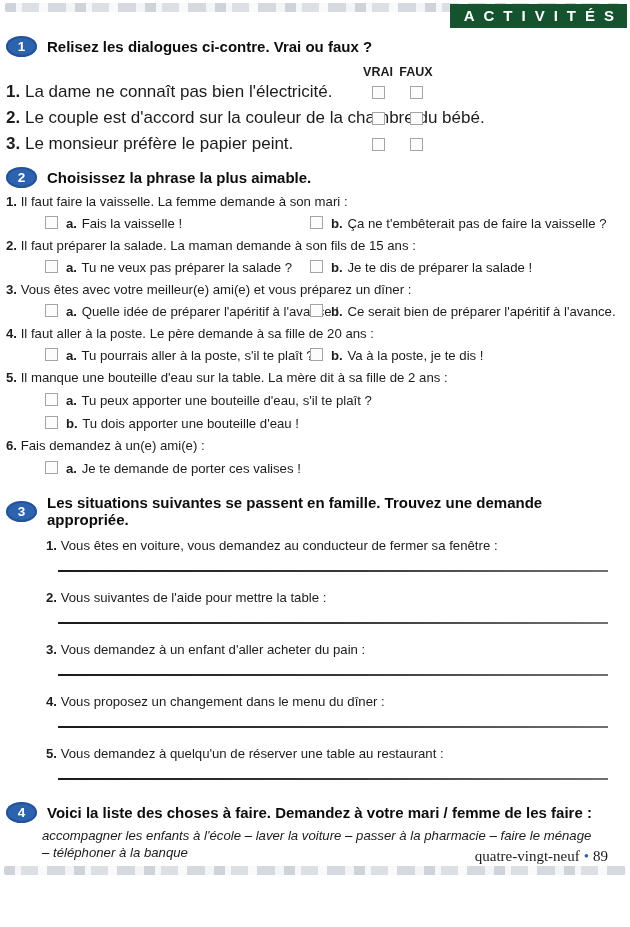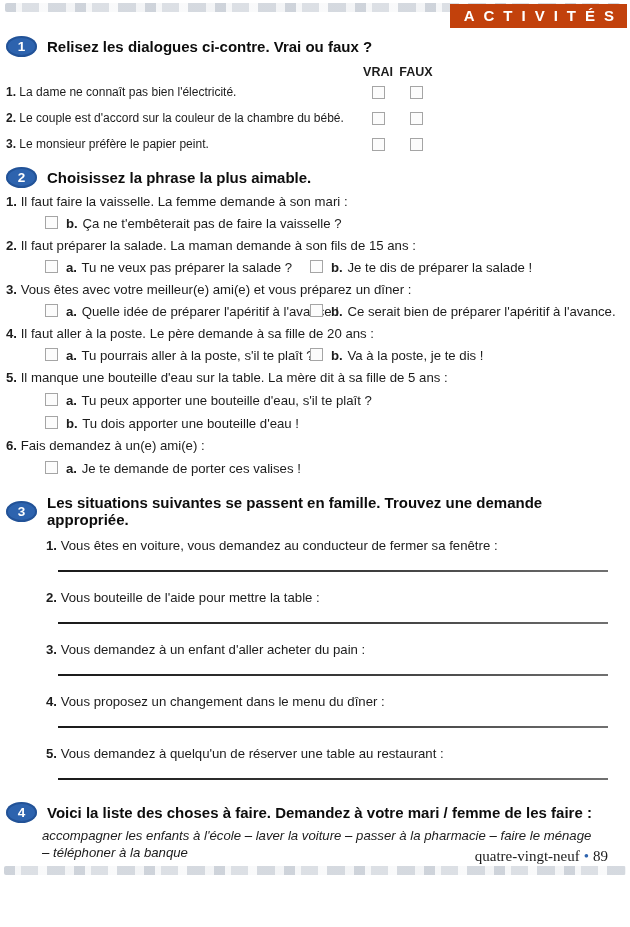--- a/index.html
+++ b/index.html
@@ -10,38 +10,38 @@
   .noise{
     position:absolute;height:9px;border-radius:2px;
     background:repeating-linear-gradient(90deg,
       rgba(139,151,168,.42) 0 11px, rgba(139,151,168,.08) 11px 17px,
       rgba(139,151,168,.30) 17px 34px, rgba(139,151,168,.05) 34px 43px,
       rgba(139,151,168,.36) 43px 61px, rgba(139,151,168,.10) 61px 70px);
   }
   .noise-top{top:3px;left:5px;right:10px;}
   .noise-bottom{top:866px;left:4px;right:4px;}
   .banner{
-    position:absolute;top:4px;right:3px;z-index:2;background:#c2410c;color:#fff;
+    position:absolute;top:4px;right:3px;z-index:2;background:#14532d;color:#fff;
     font-weight:bold;font-size:15px;letter-spacing:9px;padding:3px 4px 4px 14px;
   }
   .content{position:absolute;top:36px;left:6px;right:22px;}
   .ex-header{display:flex;align-items:center;gap:10px;}
   .badge{
     display:inline-flex;flex:0 0 auto;width:31px;height:21px;border-radius:50%;
     background:#2d63ae;color:#fff;font-weight:bold;font-size:13.5px;
     align-items:center;justify-content:center;
     box-shadow:inset 0 0 0 2px rgba(18,58,118,.4);
   }
   .ex-title{font-weight:bold;font-size:15px;color:#0d0d0d;}
   
   .vf-grid{display:grid;grid-template-columns:353px 38px 38px;}
   .vf-headrow{margin-top:4px;height:18px;align-items:end;}
   .vf-head{font-weight:bold;font-size:12.5px;text-align:center;}
   .vf-rows{grid-auto-rows:26px;align-items:center;}
-  .stmt{font-size:12px;white-space:nowrap;}
+  .stmt{font-size:17px;white-space:nowrap;}
   .cbcell{display:flex;align-items:center;justify-content:center;}
   .cb{display:inline-block;width:11px;height:11px;border:1.3px solid #a5a5a5;background:#fcfcfc;vertical-align:-1px;}
   
   .ex2{margin-top:10px;}
   .ex2-items{margin-top:3px;}
   .q{font-size:13.2px;line-height:22px;white-space:nowrap;}
   .q b,.stmt b,.q3 b{font-weight:bold;}
   .opts2{display:grid;grid-template-columns:265px 1fr;padding-left:39px;line-height:22px;}
   .opts1{padding-left:39px;line-height:22px;}
   .opt{font-size:13.2px;white-space:nowrap;}
@@ -112,20 +112,21 @@
 
   <div class="ex-header ex2">
     <span class="badge">2</span>
     <span class="ex-title">Choisissez la phrase la plus aimable.</span>
   </div>
 
   <div class="ex2-items">
 
     <div class="q"><b>1.</b> <span>Il faut faire la vaisselle. La femme demande à son mari :</span></div>
     <div class="opts2">
+      <span class="opt"><span class="cb"></span><b class="ltr">a.</b> <span>Fais la vaisselle !</span></span>
       <span class="opt"><span class="cb"></span><b class="ltr">b.</b> <span>Ça ne t'embêterait pas de faire la vaisselle ?</span></span>
     </div>
 
     <div class="q"><b>2.</b> <span>Il faut préparer la salade. La maman demande à son fils de 15 ans :</span></div>
     <div class="opts2">
       <span class="opt"><span class="cb"></span><b class="ltr">a.</b> <span>Tu ne veux pas préparer la salade ?</span></span>
       <span class="opt"><span class="cb"></span><b class="ltr">b.</b> <span>Je te dis de préparer la salade !</span></span>
     </div>
 
     <div class="q"><b>3.</b> <span>Vous êtes avec votre meilleur(e) ami(e) et vous préparez un dîner :</span></div>
@@ -133,21 +134,21 @@
       <span class="opt"><span class="cb"></span><b class="ltr">a.</b> <span>Quelle idée de préparer l'apéritif à l'avance !</span></span>
       <span class="opt"><span class="cb"></span><b class="ltr">b.</b> <span>Ce serait bien de préparer l'apéritif à l'avance.</span></span>
     </div>
 
     <div class="q"><b>4.</b> <span>Il faut aller à la poste. Le père demande à sa fille de 20 ans :</span></div>
     <div class="opts2">
       <span class="opt"><span class="cb"></span><b class="ltr">a.</b> <span>Tu pourrais aller à la poste, s'il te plaît ?</span></span>
       <span class="opt"><span class="cb"></span><b class="ltr">b.</b> <span>Va à la poste, je te dis !</span></span>
     </div>
 
-    <div class="q"><b>5.</b> <span>Il manque une bouteille d'eau sur la table. La mère dit à sa fille de 5 ans :</span></div>
+    <div class="q"><b>5.</b> <span>Il manque une bouteille d'eau sur la table. La mère dit à sa fille de 2 ans :</span></div>
     <div class="opts1">
       <span class="opt"><span class="cb"></span><b class="ltr">a.</b> <span>Tu peux apporter une bouteille d'eau, s'il te plaît ?</span></span>
     </div>
     <div class="opts1">
       <span class="opt"><span class="cb"></span><b class="ltr">b.</b> <span>Tu dois apporter une bouteille d'eau !</span></span>
     </div>
 
     <div class="q"><b>6.</b> <span>Fais demandez à un(e) ami(e) :</span></div>
     <div class="opts1">
       <span class="opt"><span class="cb"></span><b class="ltr">a.</b> <span>Je te demande de porter ces valises !</span></span>
@@ -158,21 +159,21 @@
     <span class="badge">3</span>
     <span class="ex-title">Les situations suivantes se passent en famille. Trouvez une demande appropriée.</span>
   </div>
 
   <div class="ex3-items">
     <div class="sit">
       <div class="q3"><b>1.</b> <span>Vous êtes en voiture, vous demandez au conducteur de fermer sa fenêtre :</span></div>
       <div class="aline"></div>
     </div>
     <div class="sit">
-      <div class="q3"><b>2.</b> <span>Vous bouteille de l'aide pour mettre la table :</span></div>
+      <div class="q3"><b>2.</b> <span>Vous suivantes de l'aide pour mettre la table :</span></div>
       <div class="aline"></div>
     </div>
     <div class="sit">
       <div class="q3"><b>3.</b> <span>Vous demandez à un enfant d'aller acheter du pain :</span></div>
       <div class="aline"></div>
     </div>
     <div class="sit">
       <div class="q3"><b>4.</b> <span>Vous proposez un changement dans le menu du dîner :</span></div>
       <div class="aline"></div>
     </div>

